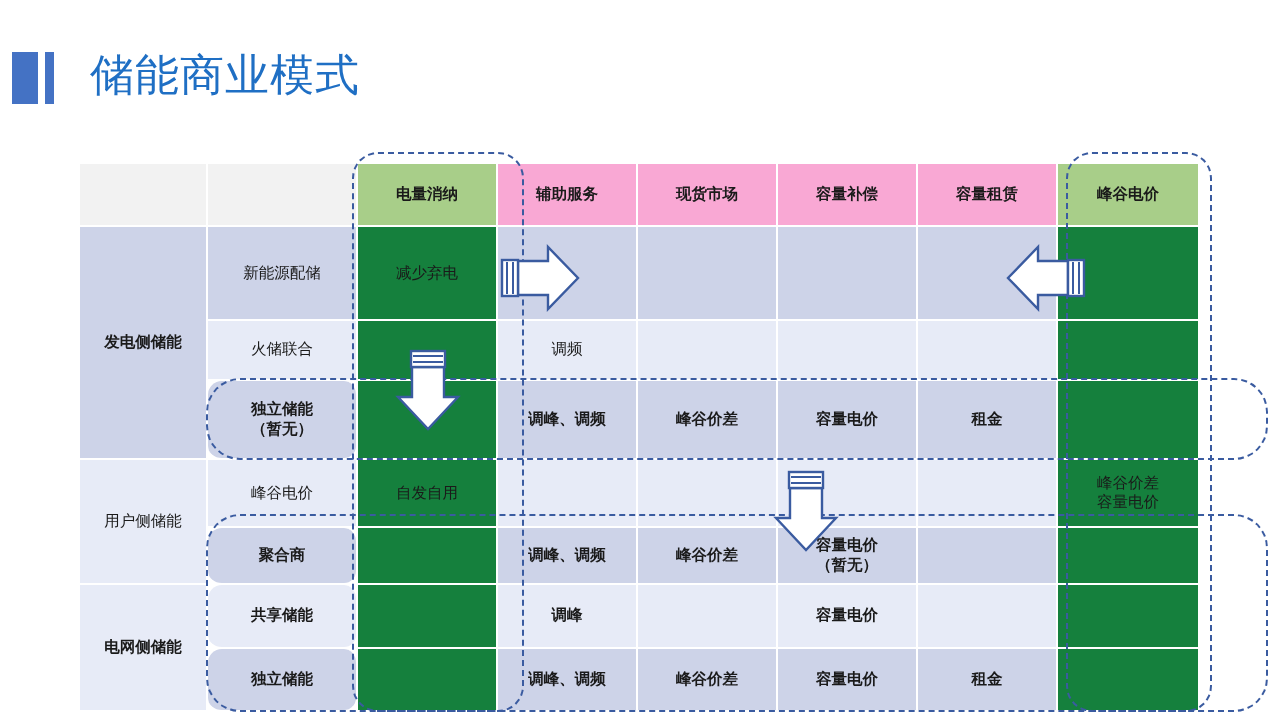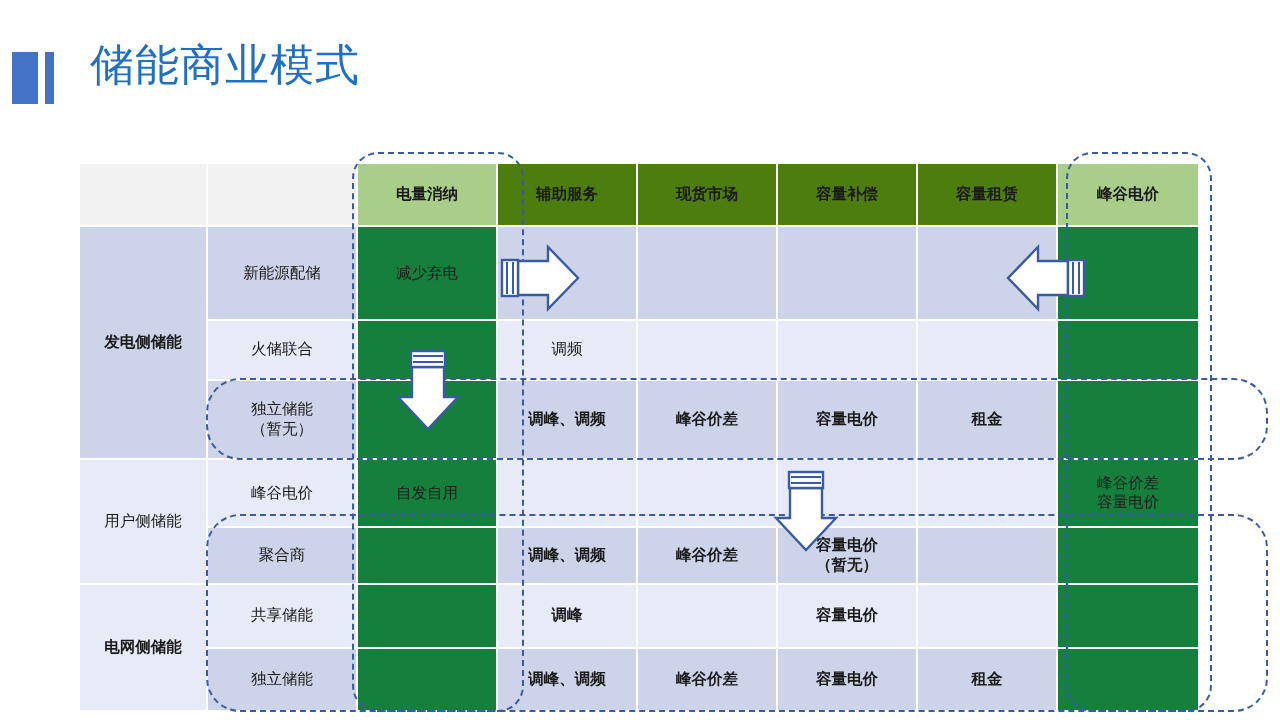--- a/index.html
+++ b/index.html
@@ -9,21 +9,21 @@
     font-family: "DejaVu Sans", "Liberation Sans", sans-serif;
     overflow: hidden;
   }
   #slide { position: relative; width: 1280px; height: 720px; background: #fff; }
 
   
   .title-bar-wrap { position: absolute; left: 12px; top: 52px; display: flex; align-items: center; height: 52px; }
   .title-block { width: 26px; height: 52px; background: #4472C4; }
   .title-thin  { width: 9px;  height: 52px; background: #4472C4; margin-left: 7px; }
   .slide-title {
-    position: absolute; left: 90px; top: 36px;
+    position: absolute; left: 90px; top: 46px;
     font-size: 44px; line-height: 58px; color: #1F6FC4;
     letter-spacing: 1px; white-space: nowrap;
     font-family: "DejaVu Sans", "Liberation Sans", sans-serif;
   }
 
   
   #table {
     position: absolute; left: 80px; top: 164px;
     width: 1120px; height: 548px;
     border-collapse: separate; border-spacing: 0;
@@ -41,34 +41,34 @@
   }
   
   col.c-group { width: 128px; }
   col.c-sub   { width: 150px; }
   col.c-data  { width: 140px; }
   col.c-last  { width: 142px; }
 
   
   tr.header td { height: 62px; }
   td.hdr-blank { background: #F2F2F2; border-right: 2px solid #ffffff; }
-  td.hdr-blue  { background: #4d7c0f; color: #ffffff; font-weight: bold; font-size: 17px; }
+  td.hdr-blue  { background: #f9a8d4; color: #ffffff; font-weight: bold; font-size: 17px; }
   td.hdr-green { background: #A8CE89; color: #ffffff; font-weight: bold; font-size: 17px; }
 
   
   .bg-dark  { background: #CDD3E8; }
   .bg-light { background: #E7EBF7; }
   .bg-green { background: #15803d; }
   .bg-grouplight { background: #E7EBF7; }
   .bg-groupdark  { background: #CDD3E8; font-weight: bold; }
 
   td.group-cell { font-size: 16px; color: #1a1a1a; }
   td.group-cell.bold { font-weight: bold; }
   td.sub-cell { font-size: 16px; }
-  td.sub-cell.bold { font-weight: normal; }
+  td.sub-cell.bold { font-weight: bold; border-radius: 14px; }
   td.data-cell.bold { font-weight: bold; }
   td.green-cell { color: #1a1a1a; font-size: 16px; }
 
   
   .dash-box {
     position: absolute;
     border: 2px dashed #3A5BA0;
     pointer-events: none;
   }
   #dash-col-green1 { left: 352px; top: 152px; width: 172px; height: 560px; border-radius: 26px; }

